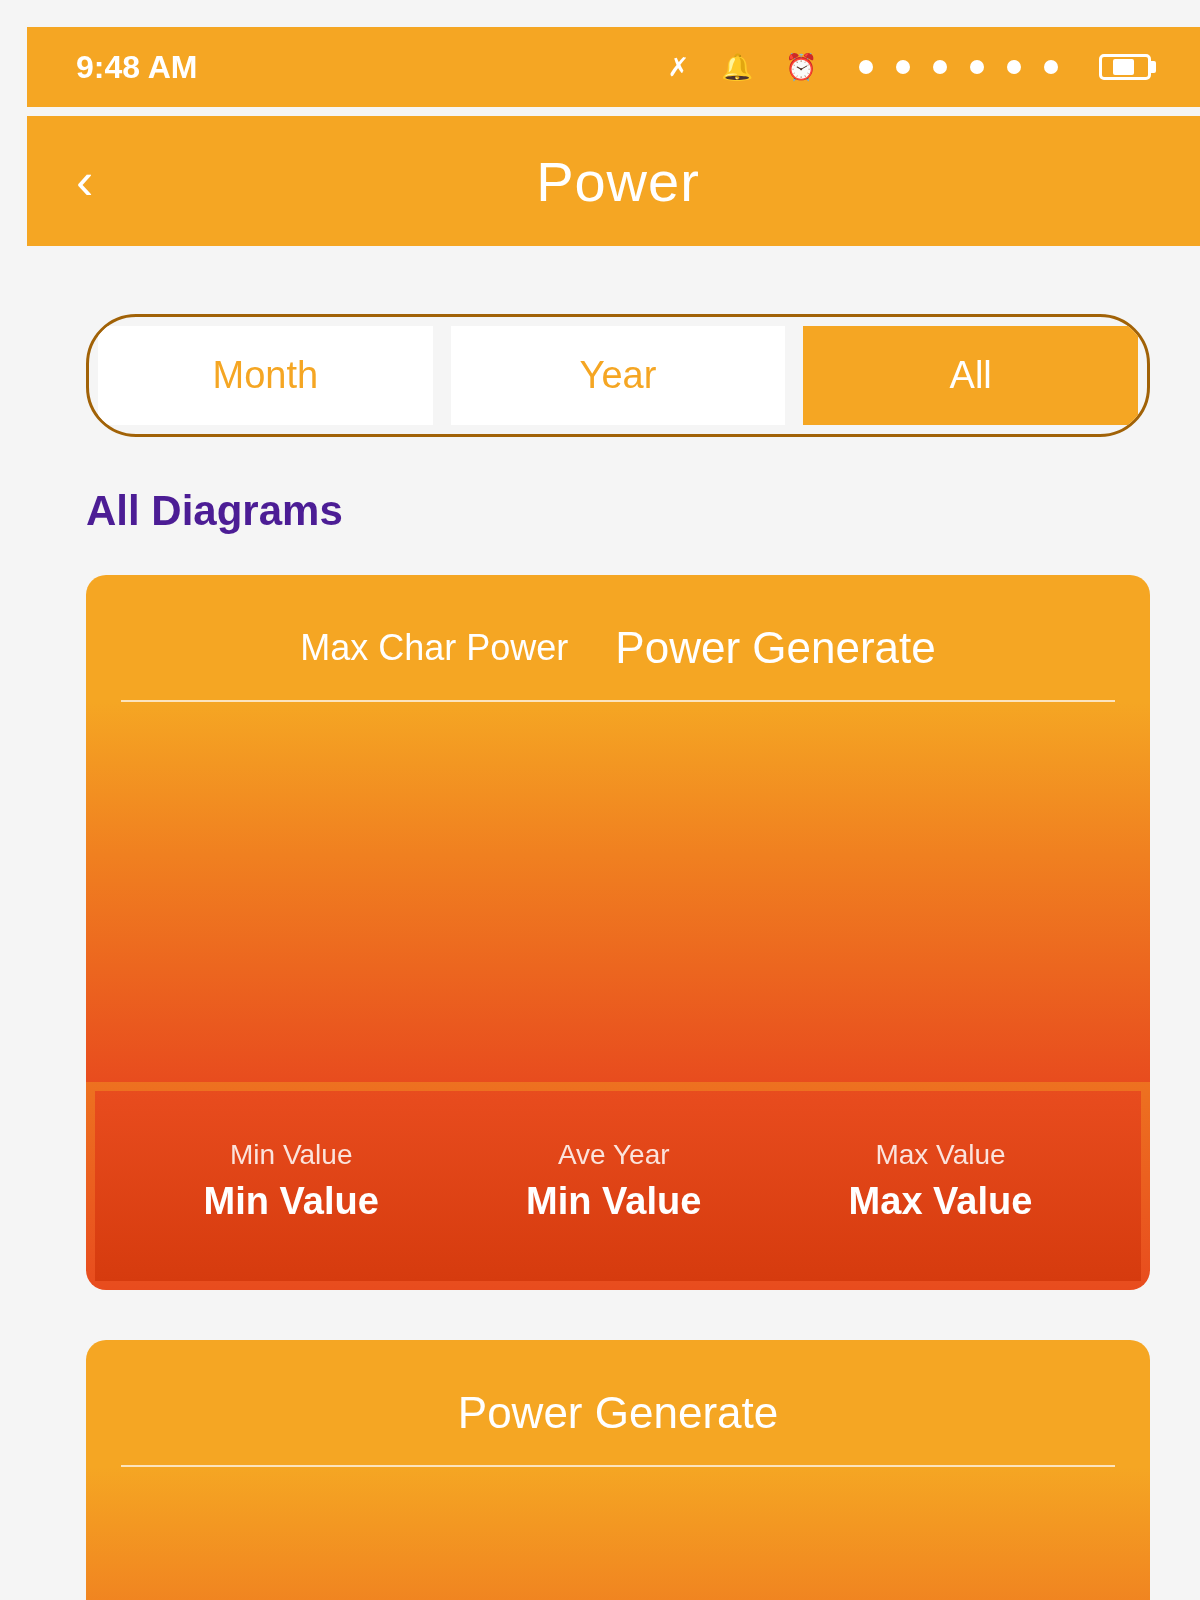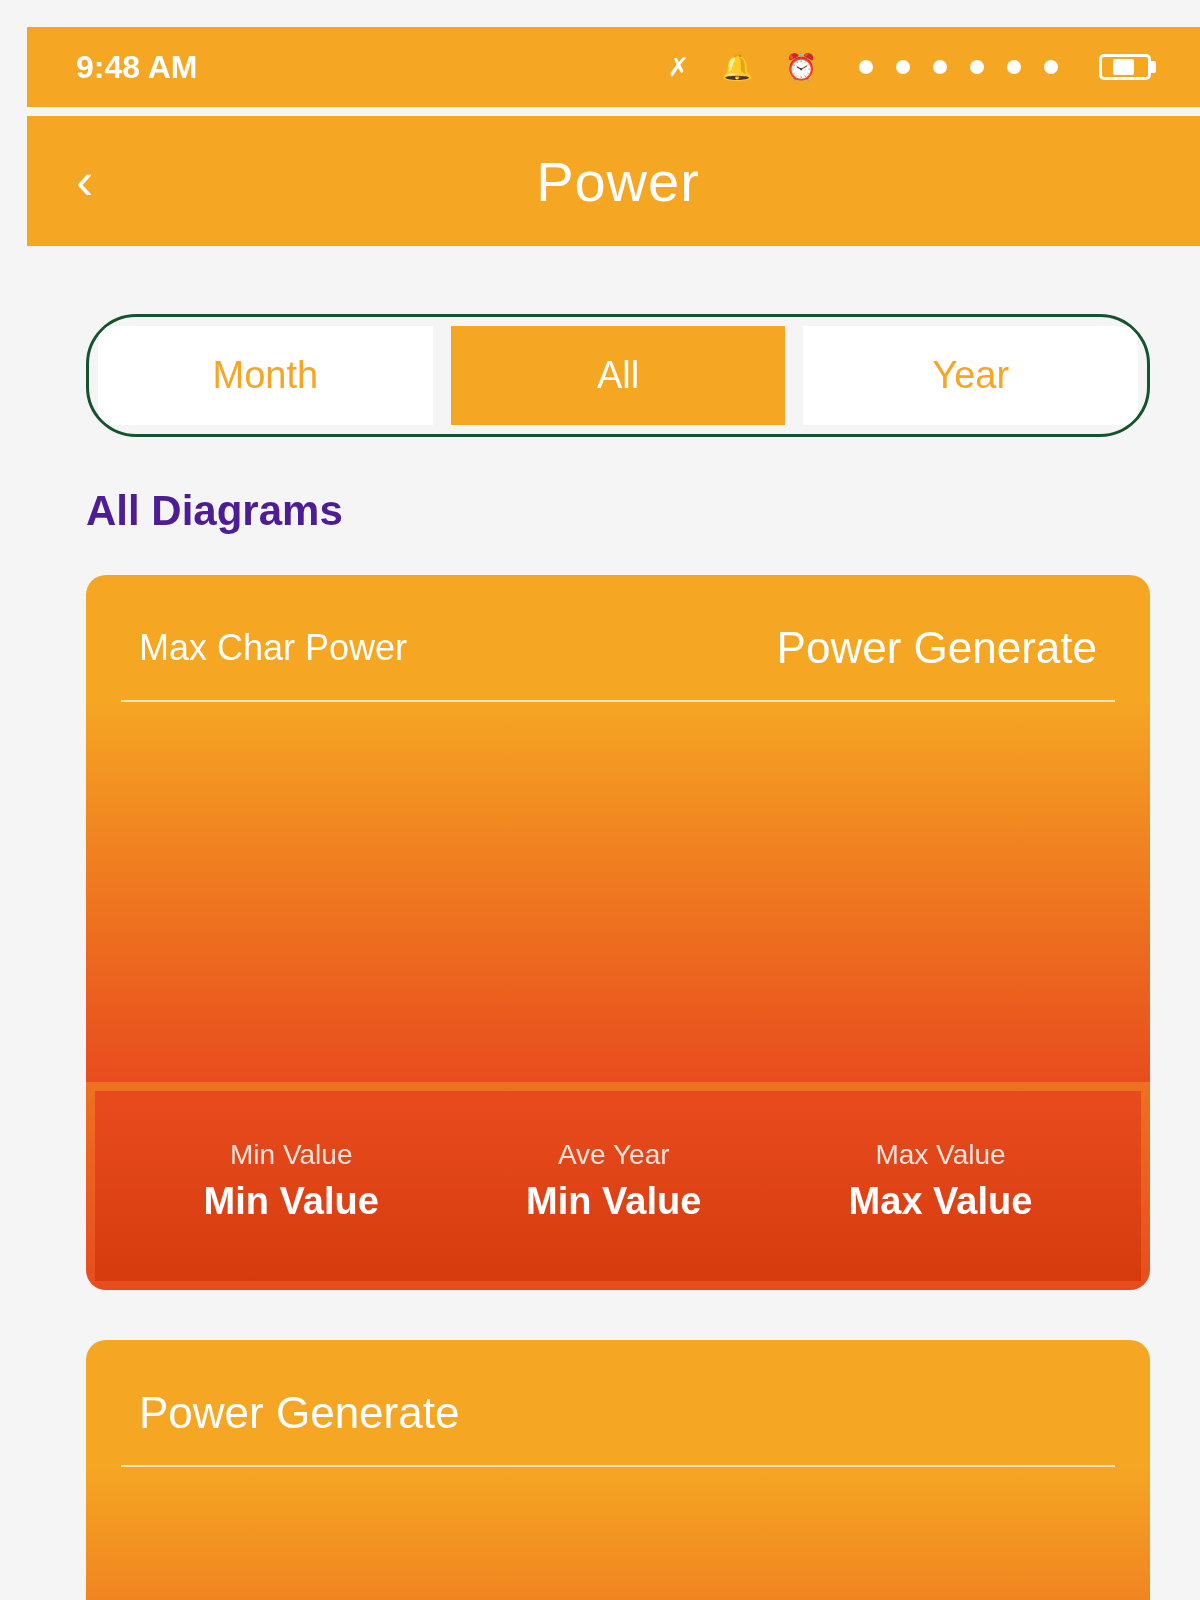--- a/index.html
+++ b/index.html
@@ -115,21 +115,21 @@
 
     
     .content {
       background: #f5f5f5;
       padding: 50px 50px;
     }
 
     
     .tab-selector {
       display: flex;
-      border: 3px solid #14532d;
+      border: 3px solid #a16207;
       border-radius: 50px;
       overflow: hidden;
       margin-bottom: 50px;
     }
 
     .tab-item {
       flex: 1;
       padding: 28px 20px;
       text-align: center;
       font-size: 38px;
@@ -155,21 +155,21 @@
     
     .diagram-card {
       border-radius: 20px;
       overflow: hidden;
       margin-bottom: 50px;
       background: linear-gradient(180deg, #F5A623 0%, #F5A623 30%, #E84C1E 100%);
     }
 
     .card-header {
       display: flex;
-      justify-content: space-between;
+      justify-content: center;
       align-items: center;
       padding: 30px 35px 0 35px;
       gap: 29px;
     }
 
     .card-title-left {
       color: white;
       font-size: 36px;
       font-weight: 500;
     }
@@ -244,25 +244,25 @@
   <span class="back-button">‹</span>
   <span class="header-title">Power</span>
 </div>
 
 <div class="content">
 
   <div class="tab-selector">
     <div class="tab-item">
       <span>Month</span>
     </div>
+    <div class="tab-item">
+      <span>Year</span>
+    </div>
     <div class="tab-item active">
       <span>All</span>
-    </div>
-    <div class="tab-item">
-      <span>Year</span>
     </div>
   </div>
 
   <div class="section-title">All Diagrams</div>
 
   <div class="diagram-card">
     <div class="card-header">
       <span class="card-title-left">Max Char Power</span>
       <span class="card-title-right">Power Generate</span>
     </div>

